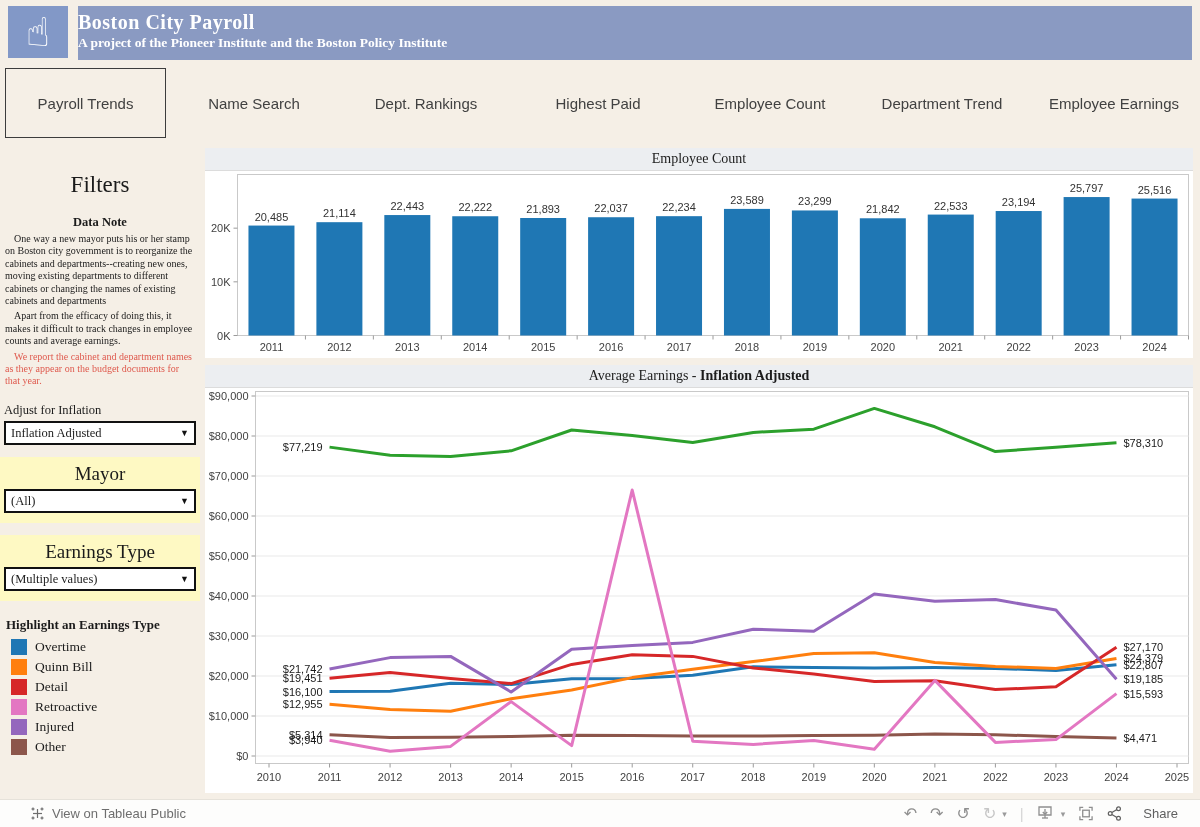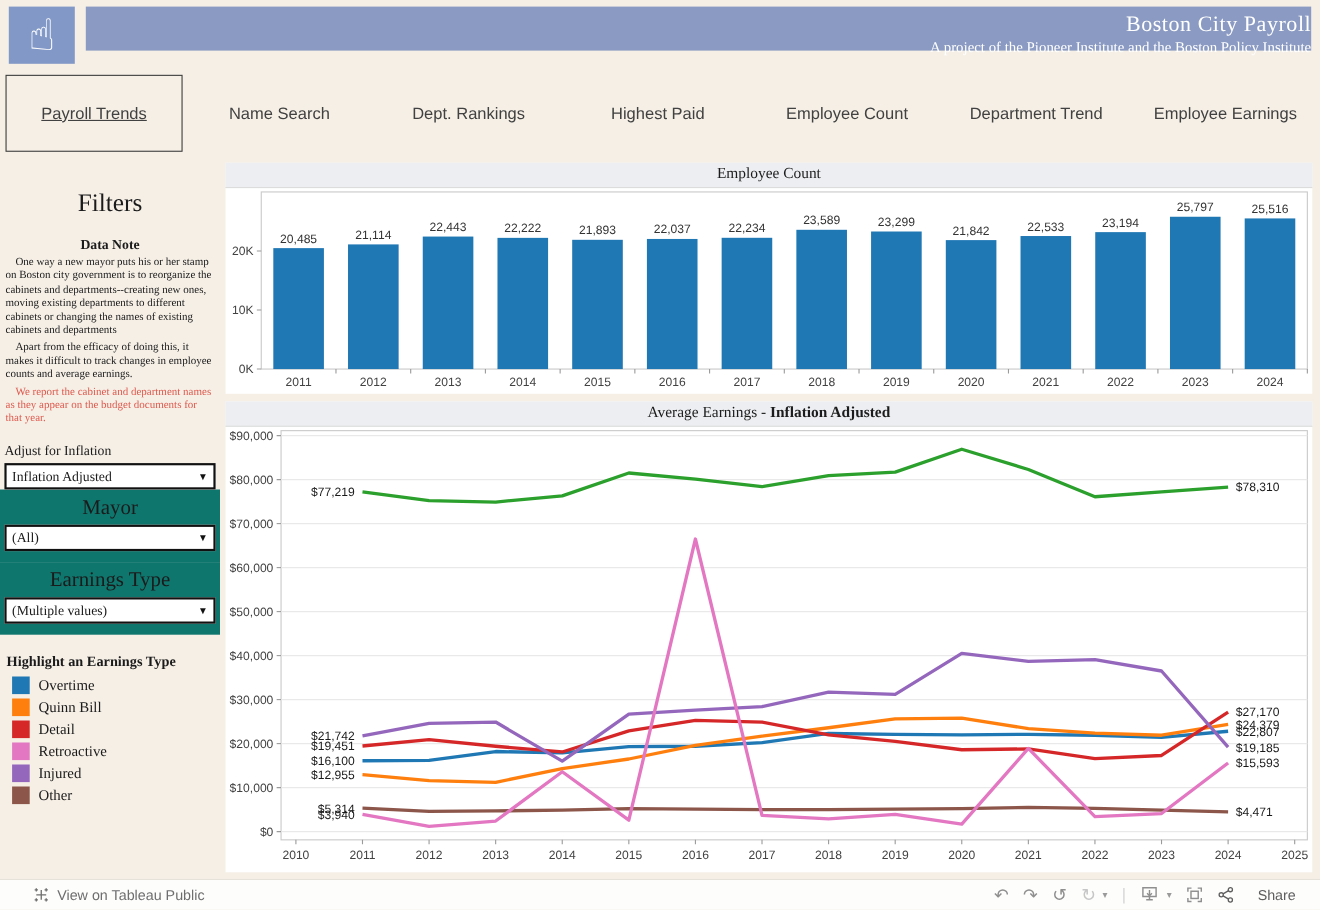--- a/index.html
+++ b/index.html
@@ -2,39 +2,39 @@
 <html><head>
 <meta charset="utf-8">
 <style>
   html,body{margin:0;padding:0;}
   body{font-family:"Liberation Sans","DejaVu Sans",sans-serif;}
   #app{position:relative;width:1200px;height:827px;background:#F5EFE6;overflow:hidden;}
 
   
   .logo-box{position:absolute;left:8px;top:6px;width:60px;height:52px;background:#8298C7;display:flex;align-items:center;justify-content:center;}
   .hand{color:#ffffff;font-size:40px;line-height:1;font-family:"DejaVu Sans",sans-serif;}
-  .header-bar{position:absolute;left:78px;top:6px;width:1114px;height:40px;background:#8A9AC2;color:#ffffff;text-align:right;font-family:"Liberation Serif","DejaVu Serif",serif;}
+  .header-bar{position:absolute;left:78px;top:6px;width:1114px;height:54px;background:#8A9AC2;color:#ffffff;text-align:left;font-family:"Liberation Serif","DejaVu Serif",serif;font-weight:bold;}
   .header-title{font-size:20px;padding-top:5px;letter-spacing:.5px;}
   .header-sub{font-size:13.5px;margin-top:1px;}
 
   
-  .tab-active{position:absolute;left:5px;top:68px;width:161px;height:70px;border:1px solid #3c3c3c;background:#F5EFE6;display:flex;align-items:center;justify-content:center;font-size:15px;color:#414141;box-sizing:border-box;text-decoration:underline;}
+  .tab-active{position:absolute;left:5px;top:68px;width:161px;height:70px;border:1px solid #3c3c3c;background:#F5EFE6;display:flex;align-items:center;justify-content:center;font-size:15px;color:#414141;box-sizing:border-box;}
   .tab-row{position:absolute;left:168px;top:68px;width:1032px;height:70px;display:flex;}
   .tab-item{flex:1;display:flex;align-items:center;justify-content:center;font-size:15px;color:#414141;cursor:pointer;}
 
   
   .sidebar{position:absolute;left:0;top:140px;width:200px;height:660px;font-family:"Liberation Serif","DejaVu Serif",serif;color:#1b1b1b;}
   .filters-title{text-align:center;font-size:23px;margin-top:32px;}
   .data-note-title{text-align:center;font-size:12.5px;font-weight:bold;margin-top:17px;}
   .note-p{font-size:10px;line-height:1.24;margin:3px 5px 0 5px;text-indent:9px;}
   .note-red{color:#DF5A4E;}
   .filter-label{font-size:12.5px;font-weight:normal;margin:15px 0 3px 4px;}
   .dropdown{position:relative;margin:0 4px;height:20px;border:2px solid #111;background:#fff;font-size:12.5px;line-height:20px;padding-left:5px;cursor:pointer;}
   .dd-caret{position:absolute;right:5px;top:0;font-size:9px;color:#111;}
-  .filter-section{background:#0f766e;padding:4px 0 10px 0;}
+  .filter-section{background:#fef9c3;margin-top:12px;padding:4px 0 10px 0;}
   .section-title{text-align:center;font-size:19px;margin:2px 0 4px 0;}
   .legend-title{font-size:13px;font-weight:bold;margin:16px 0 4px 6px;}
   .legend-row{display:flex;align-items:center;height:20px;padding-left:11px;cursor:pointer;}
   .legend-swatch{width:16px;height:16px;margin-right:8px;}
   .legend-label{font-size:13.5px;}
 
   
   .panel{position:absolute;left:205px;width:988px;background:#ffffff;}
   .panel-title{height:22px;background:#ECEEF1;border-bottom:1px solid #DCDCDC;text-align:center;font-family:"Liberation Serif","DejaVu Serif",serif;font-size:14px;color:#1c1c1c;line-height:22px;}
   #bar-panel{top:148px;height:210px;}

